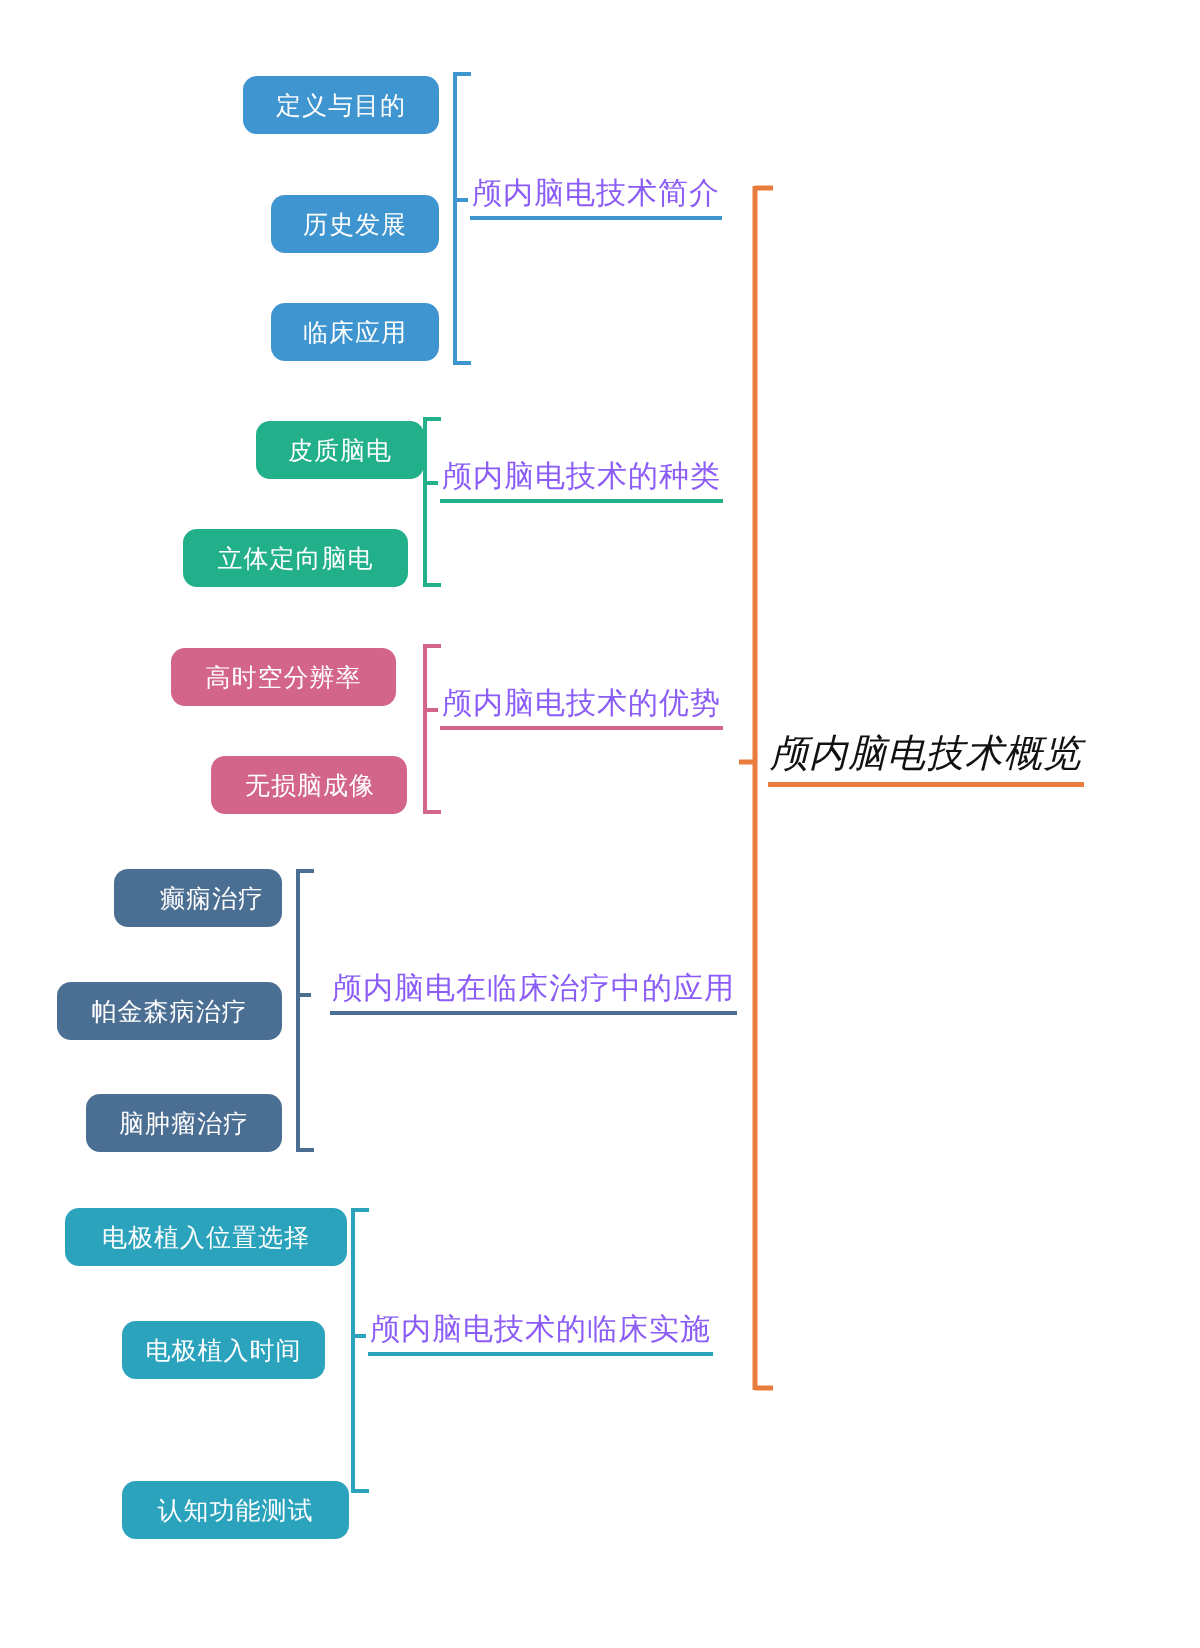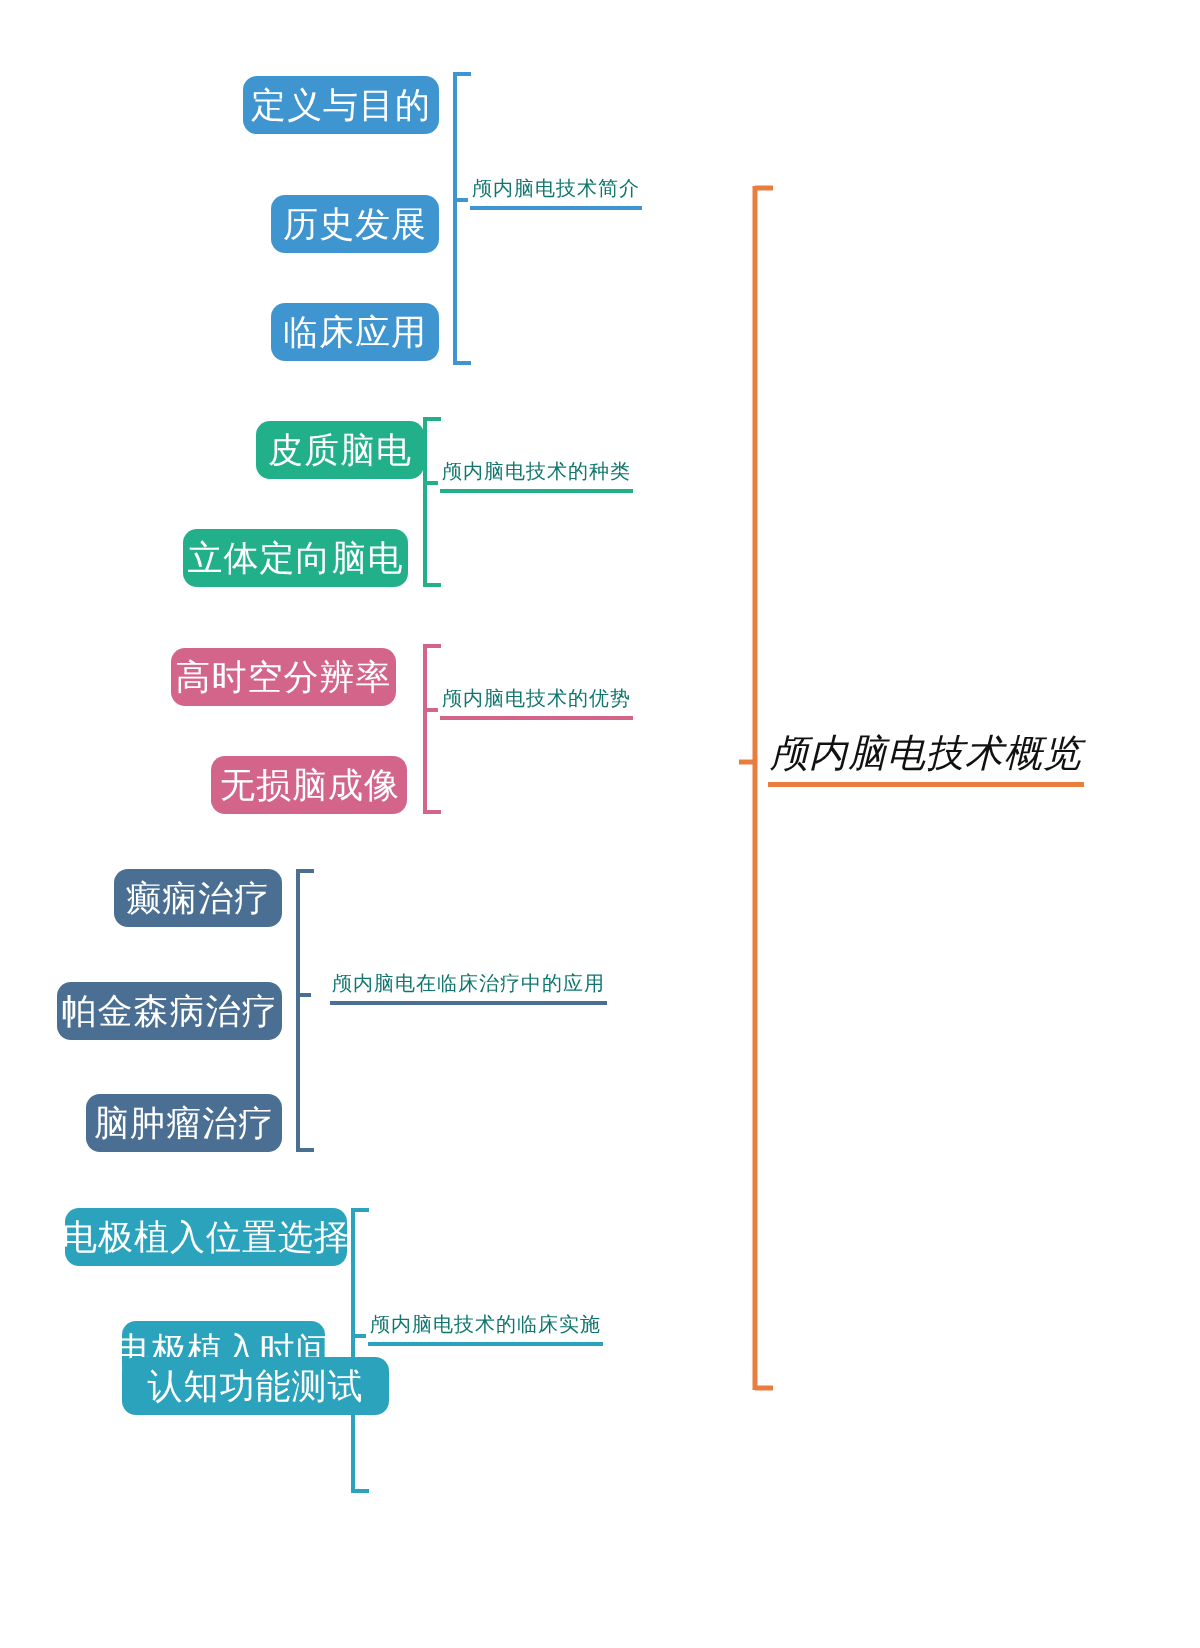--- a/index.html
+++ b/index.html
@@ -19,35 +19,35 @@
   }
   
   .node {
     position: absolute;
     display: flex;
     align-items: center;
     justify-content: center;
     box-sizing: border-box;
     border-radius: 14px;
     color: #ffffff;
-    font-size: 35px;
+    font-size: 25px;
     font-weight: 500;
     letter-spacing: 1px;
     line-height: 1;
     white-space: nowrap;
     padding: 0 18px;
     height: 58px;
     font-family: "DejaVu Sans", "Liberation Sans", sans-serif;
   }
   
   .branch {
     position: absolute;
     white-space: nowrap;
-    color: #0f766e;
-    font-size: 20px;
+    color: #8b5cf6;
+    font-size: 30px;
     line-height: 1;
     letter-spacing: 1px;
     font-family: Liberation Serif, serif;
   }
   .branch-text {
     display: block;
     padding: 0 2px 8px 2px;
   }
   .branch-underline {
     display: block;
@@ -147,36 +147,36 @@
       <div class="node" style="left: 171px; top: 648px; width: 225px; height: 58px; background: rgb(212, 101, 138);">
         <span>高时空分辨率</span>
       </div>
       <div class="node" style="left: 211px; top: 756px; width: 196px; height: 58px; background: rgb(212, 101, 138); padding-left: 20px;">
         <span>无损脑成像</span>
       </div>
       <div class="branch" style="left: 330px; top: 973px;">
         <span class="branch-text">颅内脑电在临床治疗中的应用</span>
         <span class="branch-underline" style="background: rgb(75, 110, 147);"></span>
       </div>
-      <div class="node" style="left: 114px; top: 869px; width: 168px; height: 58px; background: rgb(75, 110, 147);">
+      <div class="node" style="left: 114px; top: 869px; width: 168px; height: 58px; background: rgb(75, 110, 147); justify-content: flex-end;">
         <span>癫痫治疗</span>
       </div>
       <div class="node" style="left: 57px; top: 982px; width: 225px; height: 58px; background: rgb(75, 110, 147);">
         <span>帕金森病治疗</span>
       </div>
       <div class="node" style="left: 86px; top: 1094px; width: 196px; height: 58px; background: rgb(75, 110, 147);">
         <span>脑肿瘤治疗</span>
       </div>
       <div class="branch" style="left: 368px; top: 1314px;">
         <span class="branch-text">颅内脑电技术的临床实施</span>
         <span class="branch-underline" style="background: rgb(43, 163, 189);"></span>
       </div>
       <div class="node" style="left: 65px; top: 1208px; width: 282px; height: 58px; background: rgb(43, 163, 189);">
         <span>电极植入位置选择</span>
       </div>
       <div class="node" style="left: 122px; top: 1321px; width: 203px; height: 58px; background: rgb(43, 163, 189);">
         <span>电极植入时间</span>
       </div>
-      <div class="node" style="left: 122px; top: 1357px; width: 267px; height: 58px; background: rgb(43, 163, 189);">
+      <div class="node" style="left: 122px; top: 1481px; width: 227px; height: 58px; background: rgb(43, 163, 189);">
         <span>认知功能测试</span>
       </div>
     </div>
 </div>
 
 </body></html>

